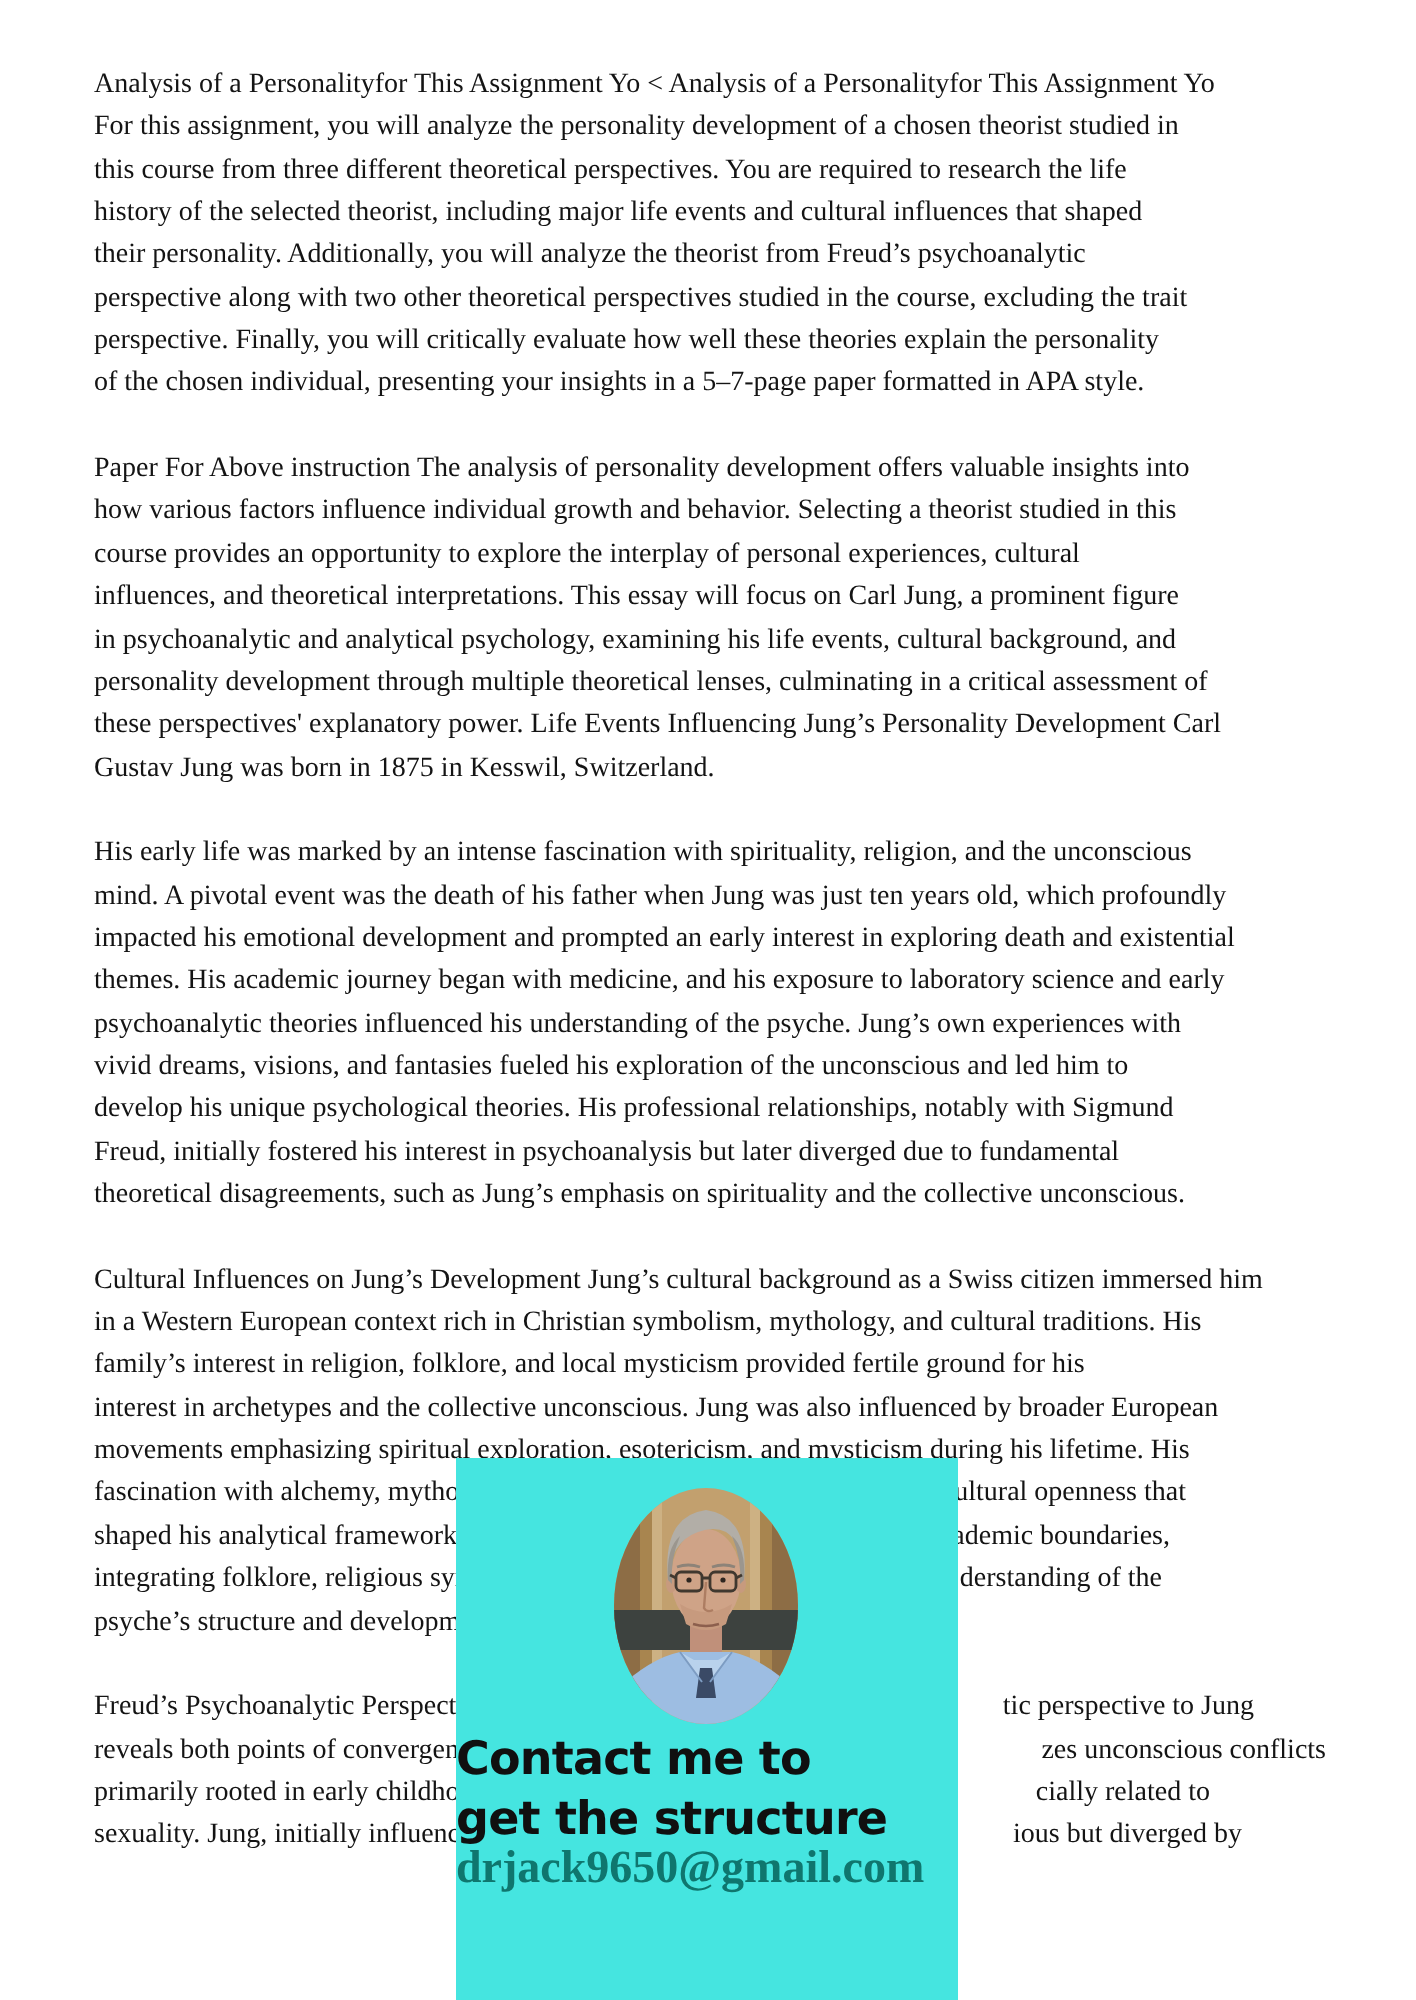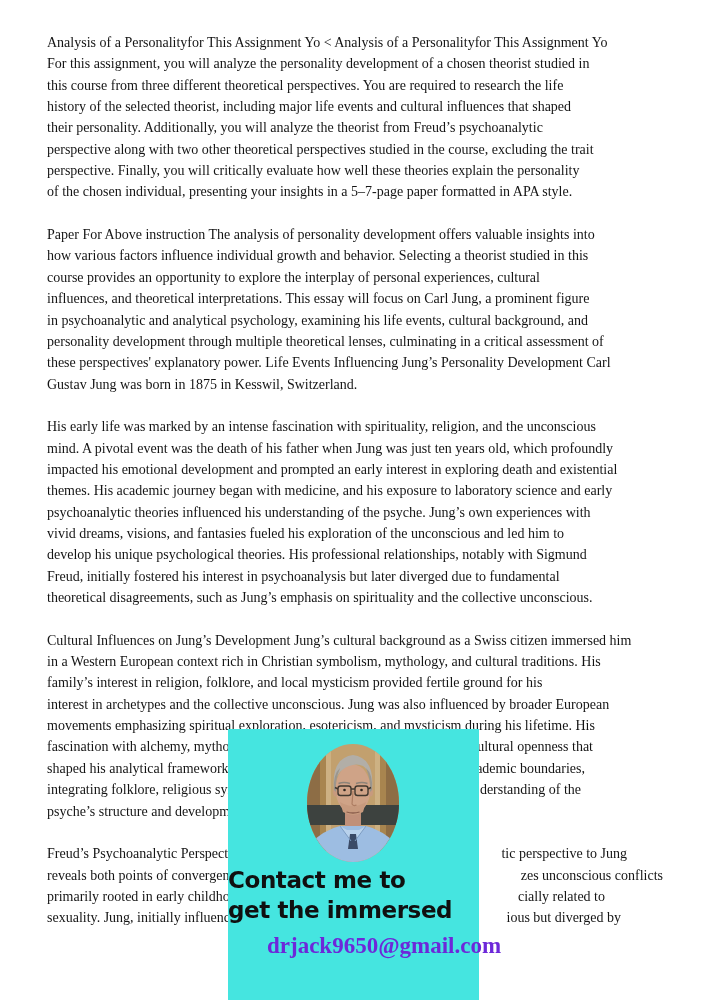--- a/index.html
+++ b/index.html
@@ -26,23 +26,23 @@
     border-radius:50%;overflow:hidden;
   }
   .photo svg{display:block;width:100%;height:100%;}
   .promo-heading{
     position:absolute;top:136px;left:0;width:100%;
     font-family:"DejaVu Sans","Liberation Sans",sans-serif;
     font-weight:700;font-size:23px;line-height:30px;letter-spacing:-0.4px;
     color:#101010;
   }
   .promo-email{
-    position:absolute;top:203px;left:0;width:100%;
+    position:absolute;top:191px;left:0;width:100%;
     font-family:"Liberation Serif","DejaVu Serif",serif;
-    font-weight:700;font-size:23px;line-height:28px;color:#6d28d9;margin-left:39px;
+    font-weight:700;font-size:23px;line-height:28px;color:#0f766e;
   }
 </style>
 </head>
 <body style="background: rgb(255, 255, 255);">
 
 <div id="doc" style="color: rgb(20, 20, 20);"><div class="para"><div class="line">Analysis of a Personalityfor This Assignment Yo &lt; Analysis of a Personalityfor This Assignment Yo</div><div class="line">For this assignment, you will analyze the personality development of a chosen theorist studied in</div><div class="line">this course from three different theoretical perspectives. You are required to research the life</div><div class="line">history of the selected theorist, including major life events and cultural influences that shaped</div><div class="line">their personality. Additionally, you will analyze the theorist from Freud’s psychoanalytic</div><div class="line">perspective along with two other theoretical perspectives studied in the course, excluding the trait</div><div class="line">perspective. Finally, you will critically evaluate how well these theories explain the personality</div><div class="line">of the chosen individual, presenting your insights in a 5–7-page paper formatted in APA style.</div></div><div class="para"><div class="line">Paper For Above instruction The analysis of personality development offers valuable insights into</div><div class="line">how various factors influence individual growth and behavior. Selecting a theorist studied in this</div><div class="line">course provides an opportunity to explore the interplay of personal experiences, cultural</div><div class="line">influences, and theoretical interpretations. This essay will focus on Carl Jung, a prominent figure</div><div class="line">in psychoanalytic and analytical psychology, examining his life events, cultural background, and</div><div class="line">personality development through multiple theoretical lenses, culminating in a critical assessment of</div><div class="line">these perspectives' explanatory power. Life Events Influencing Jung’s Personality Development Carl</div><div class="line">Gustav Jung was born in 1875 in Kesswil, Switzerland.</div></div><div class="para"><div class="line">His early life was marked by an intense fascination with spirituality, religion, and the unconscious</div><div class="line">mind. A pivotal event was the death of his father when Jung was just ten years old, which profoundly</div><div class="line">impacted his emotional development and prompted an early interest in exploring death and existential</div><div class="line">themes. His academic journey began with medicine, and his exposure to laboratory science and early</div><div class="line">psychoanalytic theories influenced his understanding of the psyche. Jung’s own experiences with</div><div class="line">vivid dreams, visions, and fantasies fueled his exploration of the unconscious and led him to</div><div class="line">develop his unique psychological theories. His professional relationships, notably with Sigmund</div><div class="line">Freud, initially fostered his interest in psychoanalysis but later diverged due to fundamental</div><div class="line">theoretical disagreements, such as Jung’s emphasis on spirituality and the collective unconscious.</div></div><div class="para"><div class="line">Cultural Influences on Jung’s Development Jung’s cultural background as a Swiss citizen immersed him</div><div class="line">in a Western European context rich in Christian symbolism, mythology, and cultural traditions. His</div><div class="line">family’s interest in religion, folklore, and local mysticism provided fertile ground for his</div><div class="line">interest in archetypes and the collective unconscious. Jung was also influenced by broader European</div><div class="line">movements emphasizing spiritual exploration, esotericism, and mysticism during his lifetime. His</div><div class="line split" style="width: 546px;"><span>fascination with alchemy, mytholo</span><span class="sp"></span><span>ultural openness that</span></div><div class="line split" style="width: 538px;"><span>shaped his analytical framework an</span><span class="sp"></span><span>ademic boundaries,</span></div><div class="line split" style="width: 534px;"><span>integrating folklore, religious symb</span><span class="sp"></span><span>derstanding of the</span></div><div class="line">psyche’s structure and development.</div></div><div class="para"><div class="line split" style="width: 580px;"><span>Freud’s Psychoanalytic Perspect</span><span class="sp"></span><span>tic perspective to Jung</span></div><div class="line split" style="width: 616px;"><span>reveals both points of convergen</span><span class="sp"></span><span>zes unconscious conflicts</span></div><div class="line split" style="width: 558px;"><span>primarily rooted in early childhoo</span><span class="sp"></span><span>cially related to</span></div><div class="line split" style="width: 574px;"><span>sexuality. Jung, initially influenc</span><span class="sp"></span><span>ious but diverged by</span></div></div></div>
 
 <div class="promo" style="background: rgb(69, 229, 224);">
   <div class="photo">
     <svg viewBox="0 0 92 118" xmlns="http://www.w3.org/2000/svg">
@@ -89,16 +89,16 @@
 
       <path d="M0 118 L0 102 Q18 85 33 82 L59 82 Q74 85 92 102 L92 118 Z" fill="#9dbde2"></path>
       <path d="M33 82 L44 97 L46 90 L48 97 L59 82 L52 86 L40 86 Z" fill="#b9d2ec"></path>
 
       <path d="M43 90 L49 90 L51 105 L41 105 Z" fill="#3a4a66"></path>
       <path d="M33 82 L44 97 M59 82 L48 97" stroke="#7d9cc2" stroke-width="1" fill="none"></path>
     </svg>
   </div>
   <div class="promo-heading">
     <div>Contact me to</div>
-    <div>get the immersed</div>
+    <div>get the structure</div>
   </div>
   <div class="promo-email">drjack9650@gmail.com</div>
 </div>
 
 </body></html>

